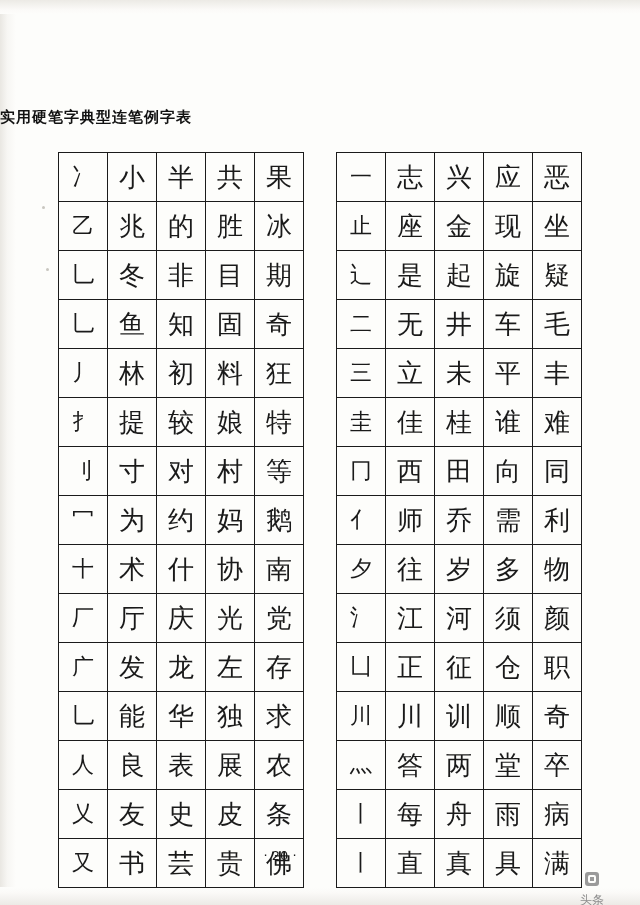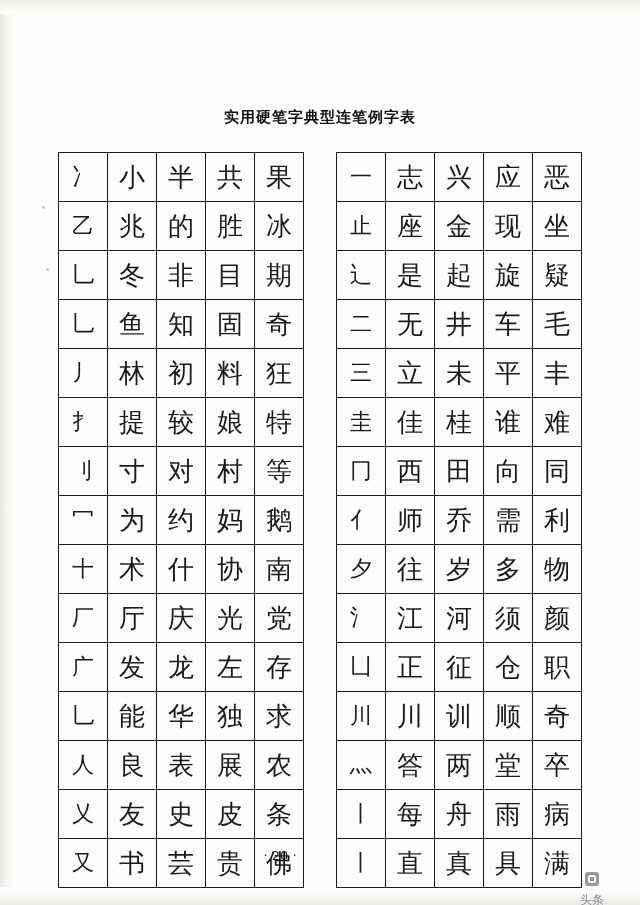--- a/index.html
+++ b/index.html
@@ -38,21 +38,21 @@
     position: absolute;
     left: 0; bottom: 0;
     width: 640px; height: 18px;
     background: linear-gradient(to top, #eceae6 0%, #fbfaf8 70%, #fdfdfb 100%);
   }
   .doc-title {
     position: absolute;
     top: 108px;
     left: 0;
     width: 640px;
-    text-align: center;
+    text-align: left;
     font-size: 15px;
     font-weight: bold;
     letter-spacing: 1px;
     color: #121212;
     font-family: "DejaVu Sans", sans-serif;
   }
   .grid-wrap {
     position: absolute;
     top: 152px;
     left: 0;

